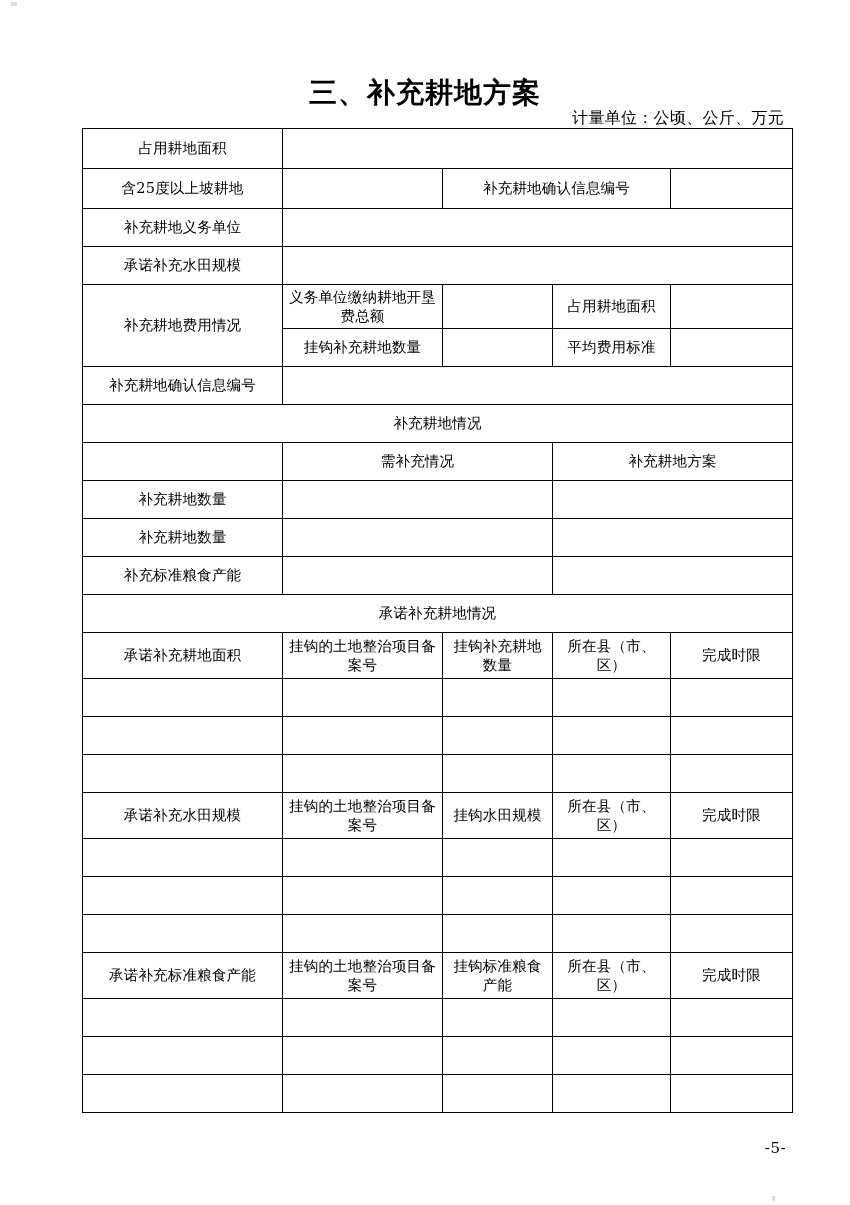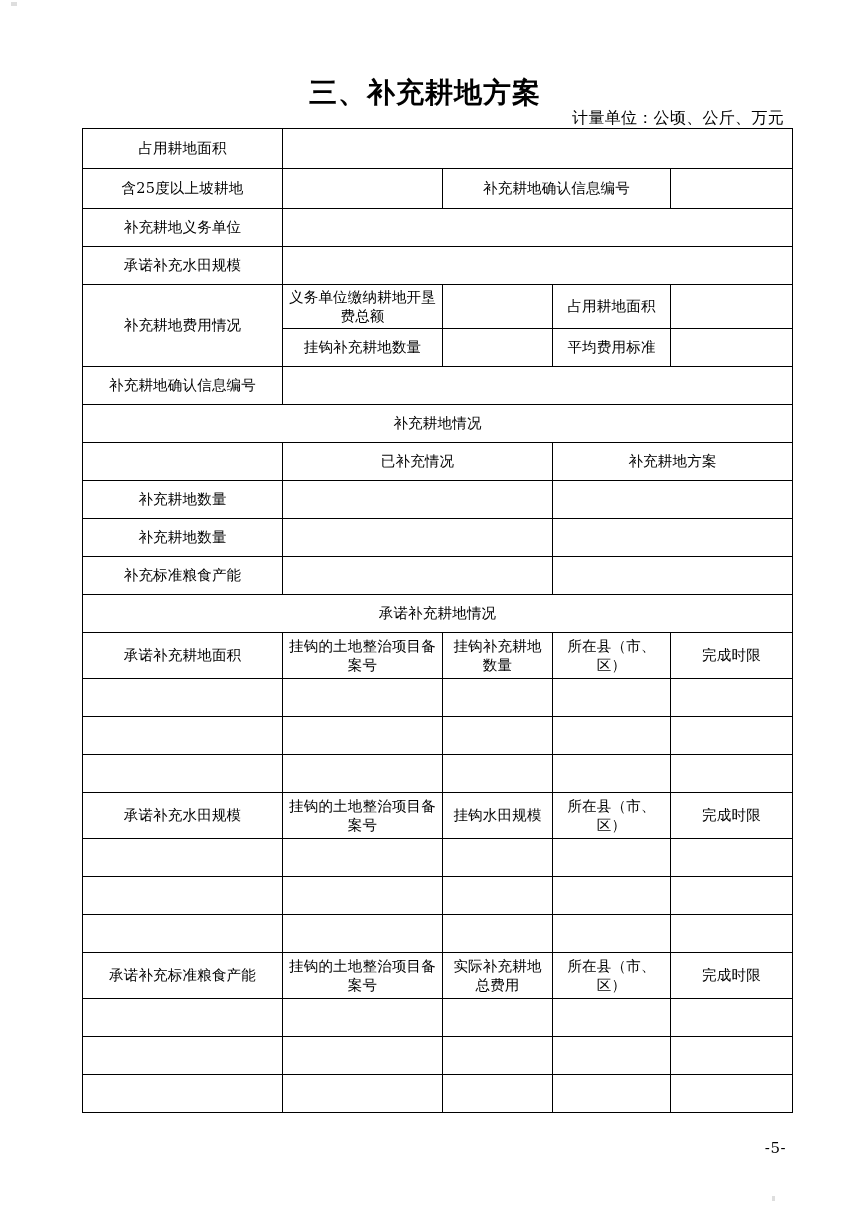--- a/index.html
+++ b/index.html
@@ -147,21 +147,21 @@
         <td>补充耕地确认信息编号</td>
         <td class="blank" colspan="4"></td>
       </tr>
 
       <tr class="r-sec">
         <td colspan="5">补充耕地情况</td>
       </tr>
 
       <tr class="r-std">
         <td class="blank"></td>
-        <td colspan="2">已补充情况</td>
+        <td colspan="2">需补充情况</td>
         <td colspan="2">补充耕地方案</td>
       </tr>
 
       <tr class="r-std">
         <td>补充耕地数量</td>
         <td class="blank" colspan="2"></td>
         <td class="blank" colspan="2"></td>
       </tr>
       <tr class="r-std">
         <td>补充耕地数量</td>
@@ -232,21 +232,21 @@
         <td class="blank"></td>
         <td class="blank"></td>
         <td class="blank"></td>
         <td class="blank"></td>
         <td class="blank"></td>
       </tr>
 
       <tr class="r-hdr2">
         <td>承诺补充标准粮食产能</td>
         <td>挂钩的土地整治项目备案号</td>
-        <td>实际补充耕地总费用</td>
+        <td>挂钩标准粮食产能</td>
         <td>所在县（市、区）</td>
         <td>完成时限</td>
       </tr>
       <tr class="r-empty">
         <td class="blank"></td>
         <td class="blank"></td>
         <td class="blank"></td>
         <td class="blank"></td>
         <td class="blank"></td>
       </tr>

